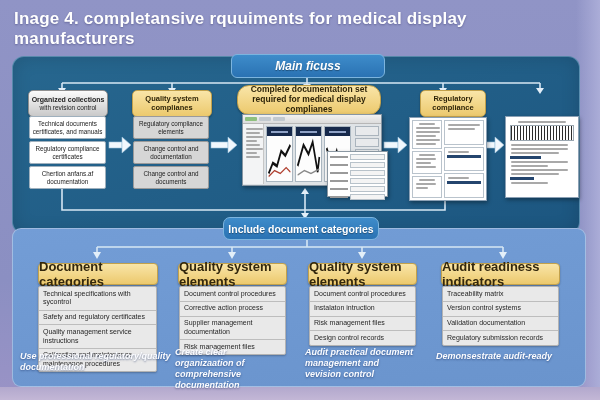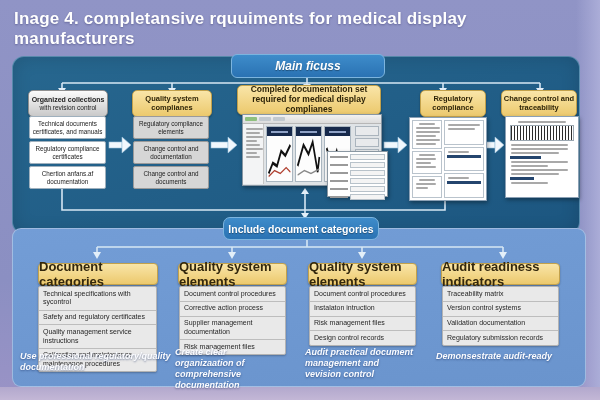--- a/index.html
+++ b/index.html
@@ -24,21 +24,21 @@
         color:#fff;font-weight:bold;text-shadow:0 1px 1px rgba(0,0,0,.35);}
   .bar-main{left:231px;top:54px;width:152px;height:22px;font-size:12px;font-style:italic;}
   .bar-include{left:214px;top:217px;width:154px;height:21px;font-size:10.5px;border-radius:7px;margin-left:9px;}
   .hdr{position:absolute;z-index:3;display:flex;flex-direction:column;align-items:center;justify-content:center;
         text-align:center;border-radius:5px;font-weight:bold;color:#2e2408;line-height:1.15;
         background:linear-gradient(#f9e5a8,#ecc96d);border:1px solid #c2a14b;box-shadow:0 1px 2px rgba(0,0,0,.35);}
   .hdr-gray{background:linear-gradient(#fbfbfb,#c9c9c9);border:1px solid #909090;color:#1c1c1c;}
   .h1{left:28px;top:90px;width:78px;height:25px;font-size:7px;}
   .h1 .sub{font-weight:normal;font-size:6.5px;}
   .h2{left:132px;top:90px;width:78px;height:25px;font-size:7.5px;}
-  .h3{left:237px;top:85px;width:142px;height:28px;font-size:8.5px;}
+  .h3{left:237px;top:85px;width:142px;height:28px;font-size:8.5px;border-radius:12px;}
   .h4{left:420px;top:90px;width:64px;height:25px;font-size:7.5px;}
   .h5{left:501px;top:90px;width:74px;height:25px;font-size:7.5px;}
   .cells{position:absolute;z-index:3;display:flex;flex-direction:column;gap:2px;}
   .c1{left:29px;top:116px;width:77px;}
   .c2{left:133px;top:116px;width:76px;}
   .cell{min-height:19px;display:flex;align-items:center;justify-content:center;text-align:center;
         font-size:6.3px;line-height:1.18;color:#1a1a1a;background:#fff;border:1px solid #9fb0bd;
         border-radius:2px;padding:1px 2px;}
   .c2 .cell{background:#d6d6d6;border-color:#9a9a9a;}
   
@@ -137,21 +137,20 @@
   <div class="bar bar-main">Main ficuss</div>
   <div class="bar bar-include">Include document categories</div>
 
   <div class="hdr hdr-gray h1">
     <span>Organized collections</span>
     <span class="sub">with revision control</span>
   </div>
   <div class="hdr h2">Quality system complianes</div>
   <div class="hdr h3">Complete documentation set required for medical display complianes</div>
   <div class="hdr h4">Regulatory compliance</div>
-  <div class="hdr h5">Change control and traceability</div>
 
   <div class="cells c1">
     <div class="cell">Technical documents certificates, and manuals</div>
     <div class="cell">Regulatory compliance certificates</div>
     <div class="cell">Chertion anfans.af documentation</div>
   </div>
   <div class="cells c2">
     <div class="cell">Regulatory compliance elements</div>
     <div class="cell">Change control and documentation</div>
     <div class="cell">Change control and documents</div>

